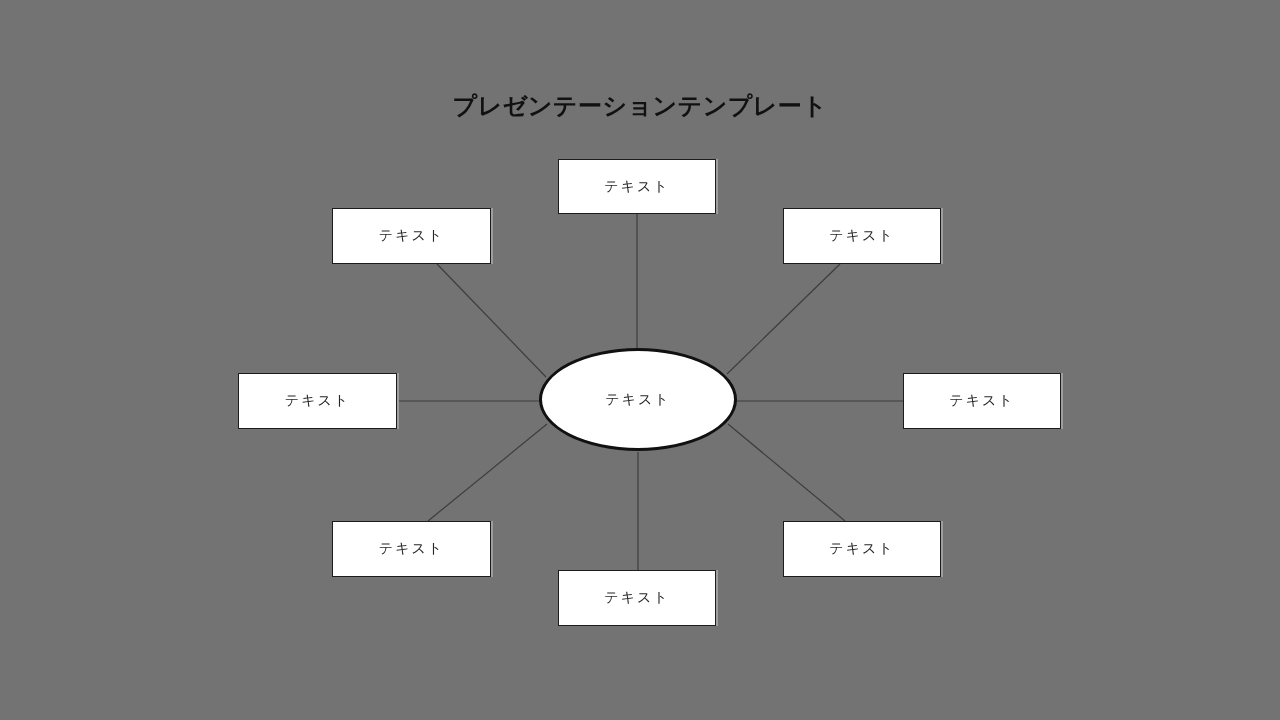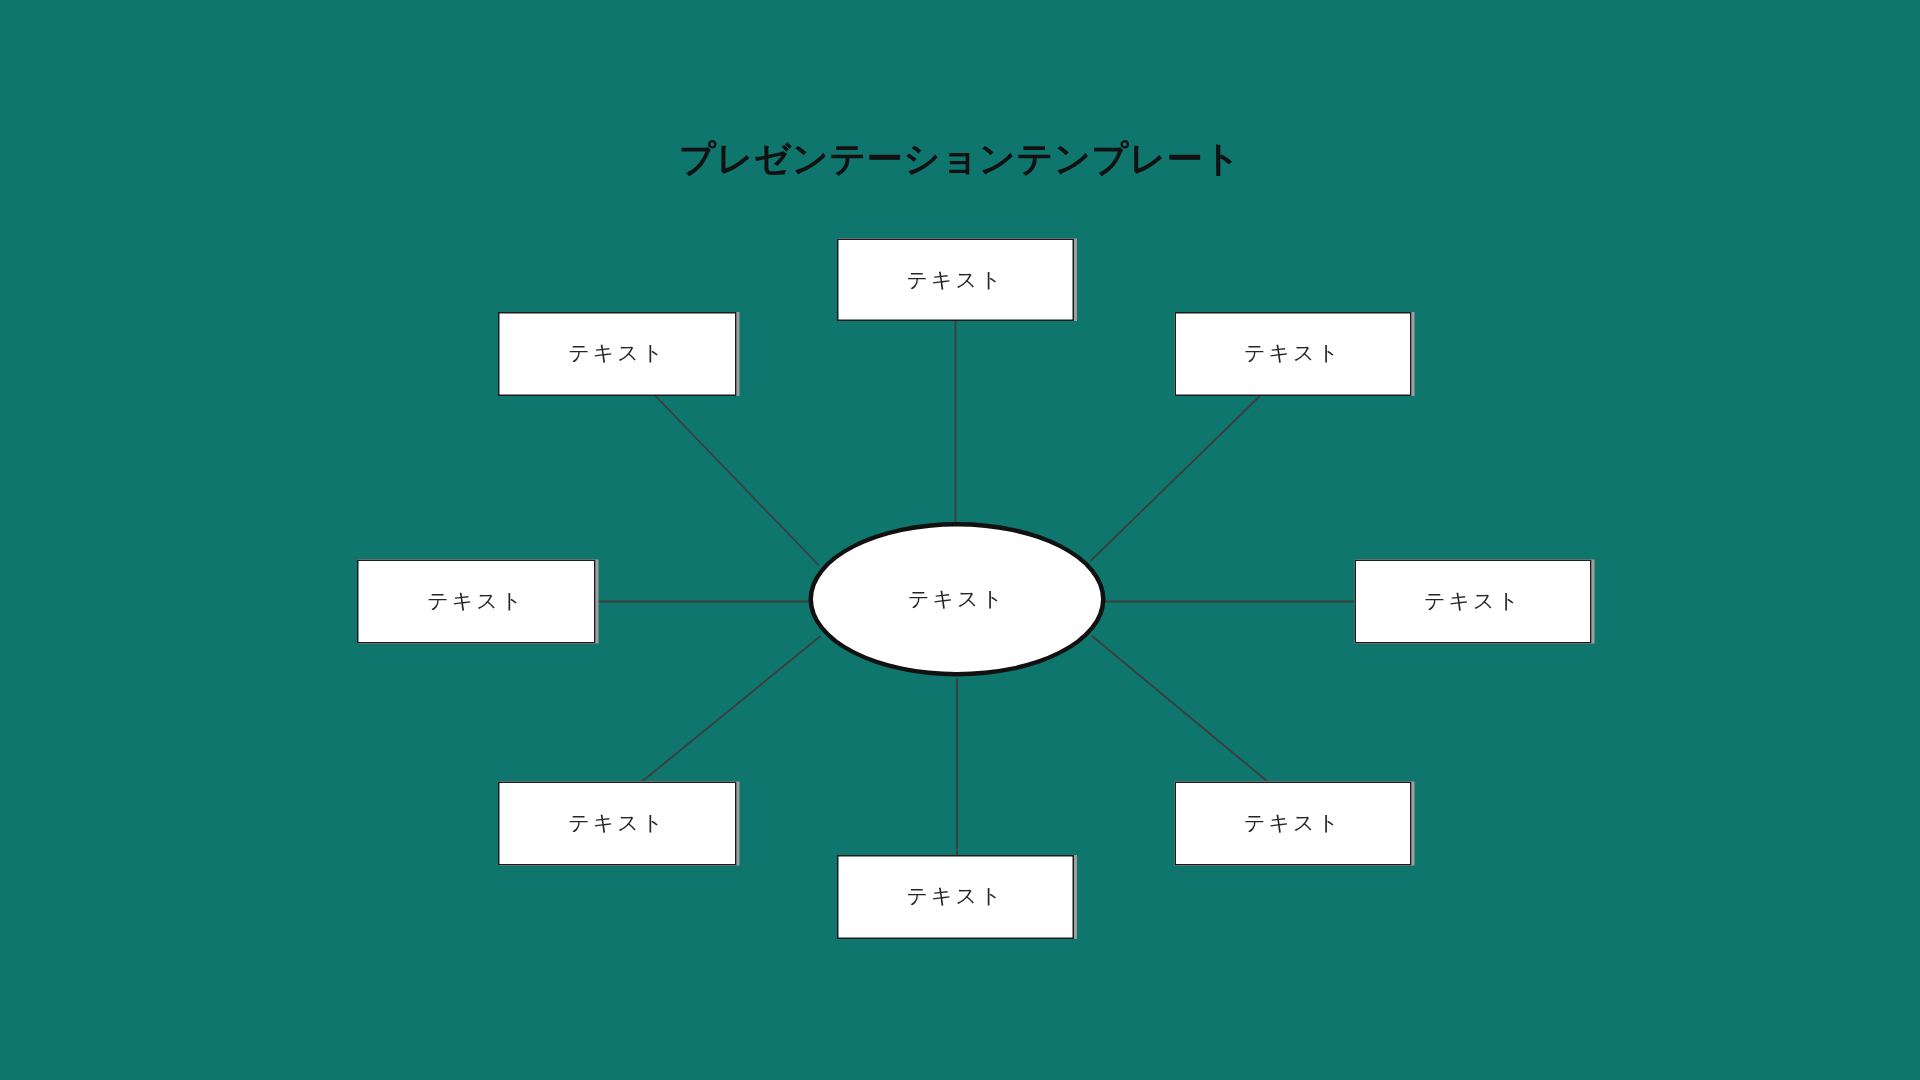--- a/index.html
+++ b/index.html
@@ -4,21 +4,21 @@
 <style>
   html, body {
     margin: 0;
     padding: 0;
     background: #ffffff;
   }
   .canvas {
     position: relative;
     width: 1280px;
     height: 720px;
-    background: #0f766e;
+    background: #737373;
     overflow: hidden;
     font-family: "Liberation Sans", sans-serif;
   }
   .slide-title {
     position: absolute;
     top: 90px;
     left: 0;
     width: 100%;
     margin: 0;
     text-align: center;

